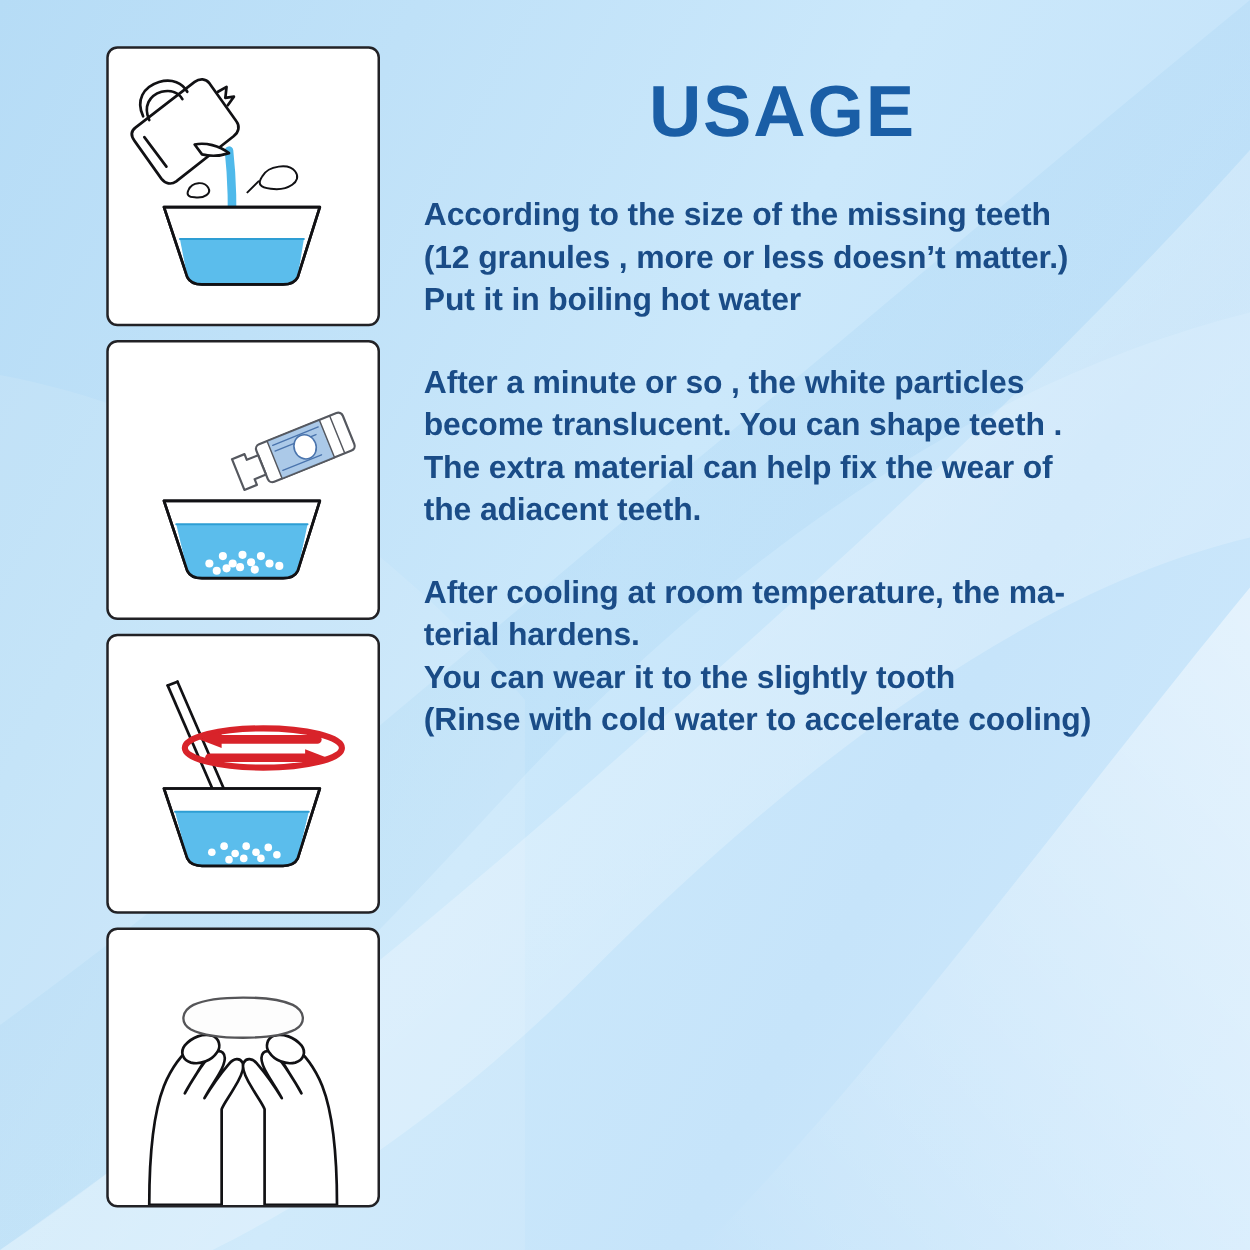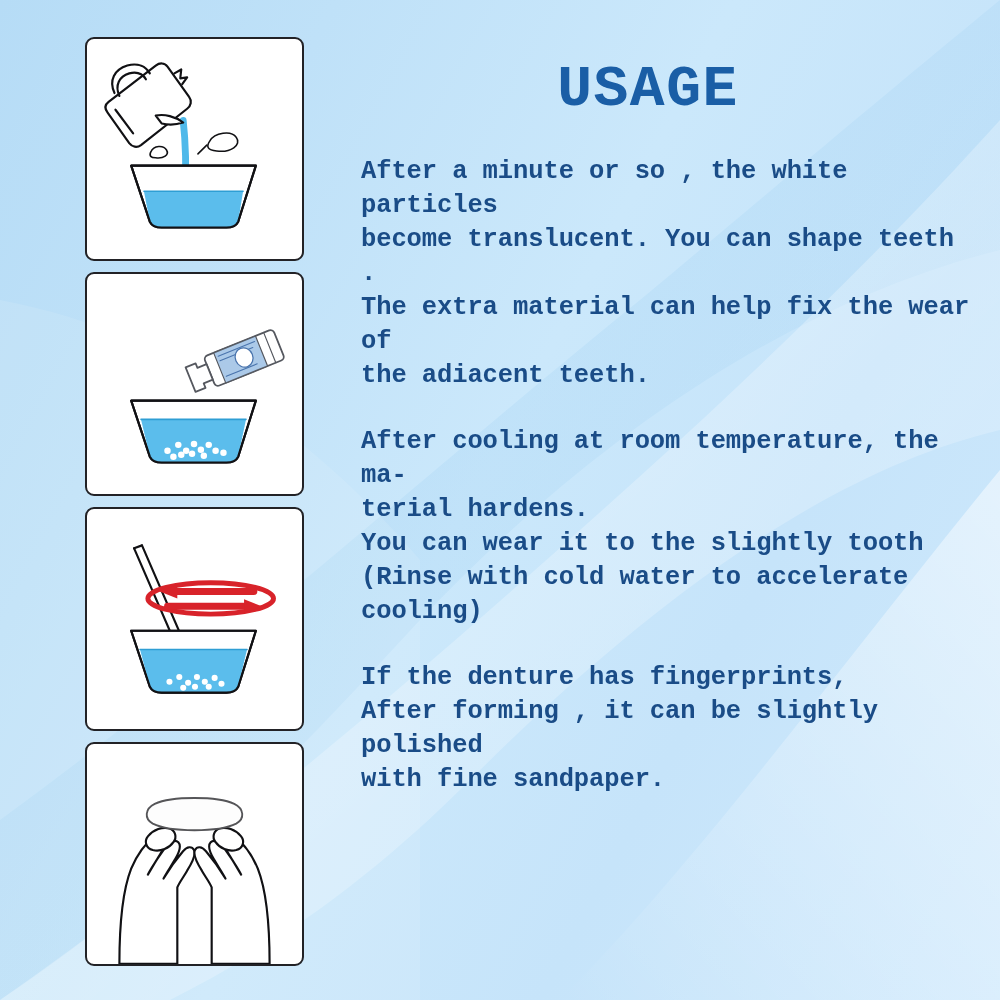--- a/index.html
+++ b/index.html
@@ -59,24 +59,23 @@
   }
   .panel svg {
     display: block;
     width: 100%;
     height: 100%;
   }
 
   
   .content {
     position: absolute;
-    left: 361px;
+    left: 339px;
     top: 60px;
     width: 610px;
-    font-family: Liberation Mono, monospace;
   }
   .title {
     font-size: 58px;
     font-weight: bold;
     color: #1a5ea6;
     letter-spacing: 1.5px;
     line-height: 1.05;
     margin: 0 0 34px 2px;
     text-align: center;
     width: 570px;
@@ -258,26 +257,26 @@
                    C134,90 85,90 67,81 C58,76 59,66 69,61 Z" fill="#fdfdfd" stroke="#555558" stroke-width="1.9"></path>
         </g>
       </svg>
     </div>
 
   </div>
 
   <div class="content">
     <h1 class="title">USAGE</h1>
 
+    <p class="para">According to the size of the missing teeth
+(12 granules , more or less doesn’t matter.)
+Put it in boiling hot water</p>
     <p class="para">After a minute or so , the white particles
 become translucent. You can shape teeth .
 The extra material can help fix the wear of
 the adiacent teeth.</p>
     <p class="para">After cooling at room temperature, the ma-
 terial hardens.
 You can wear it to the slightly tooth
 (Rinse with cold water to accelerate cooling)</p>
-    <p class="para">If the denture has fingerprints,
-After forming , it can be slightly polished
-with fine sandpaper.</p>
   </div>
 
 </div>
 
 </body></html>

